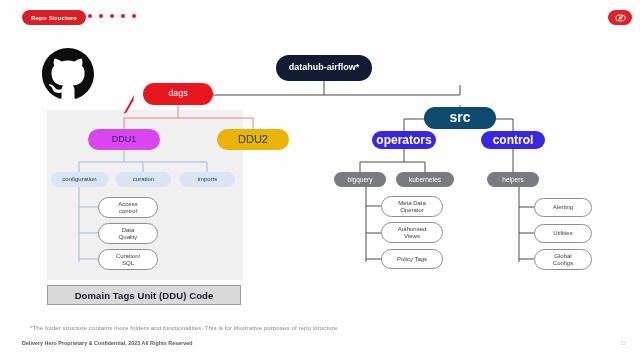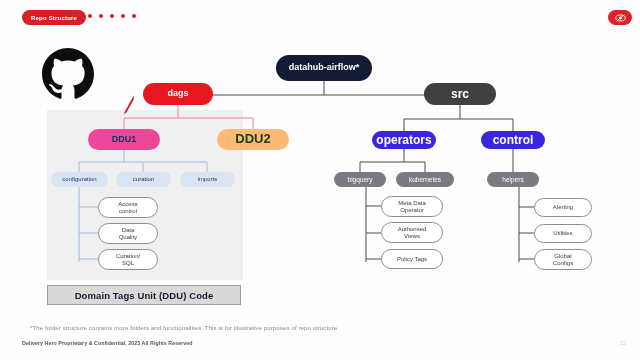--- a/index.html
+++ b/index.html
@@ -62,24 +62,24 @@
   
   .node {
     position: absolute;
     display: flex; align-items: center; justify-content: center;
     text-align: center;
     border-radius: 999px;
     line-height: 1.08;
     white-space: pre-line;
   }
   .n-root  { background: #141b34; color: #fff; font-size: 9px;  font-weight: 700; }
-  .n-dags  { background: #e8161f; color: #fff; font-size: 9px;  font-weight: 700; }
-  .n-src   { background: #404040; color: #fff; font-size: 12px;  font-weight: 700; }
-  .n-ddu1  { background: #ec4899; color: #16305c; font-size: 9px; font-weight: 700; text-align: center; }
-  .n-ddu2  { background: #fdba74; color: #14401a; font-size: 13px; font-weight: 700; }
+  .n-dags  { background: #e8161f; color: #fff; font-size: 9px;  font-weight: 400; }
+  .n-src   { background: #0c4a6e; color: #fff; font-size: 14px;  font-weight: 700; margin-top: 24px; }
+  .n-ddu1  { background: #d946ef; color: #16305c; font-size: 9px; font-weight: 400; text-align: center; }
+  .n-ddu2  { background: #eab308; color: #14401a; font-size: 11px; font-weight: 400; }
   .n-blue  { background: #d9e4f4; color: #24405f; font-size: 6px; font-weight: 500; }
   .n-white { background: #ffffff; color: #3b3b44; font-size: 6px; font-weight: 500;
              border: 1px solid #8d8d95; }
   .n-purple{ background: #3b26e0; color: #ffffff; font-size: 12px; font-weight: 600; }
   .n-gray  { background: #7a7a82; color: #ffffff; font-size: 6.5px; font-weight: 500; }
   .n-out   { background: #ffffff; color: #3b3b44; font-size: 6px; font-weight: 500;
              border: 1px solid #8d8d95; }
 
   
   .cursor { position: absolute; left: 122px; top: 95px; width: 14px; height: 20px; }

